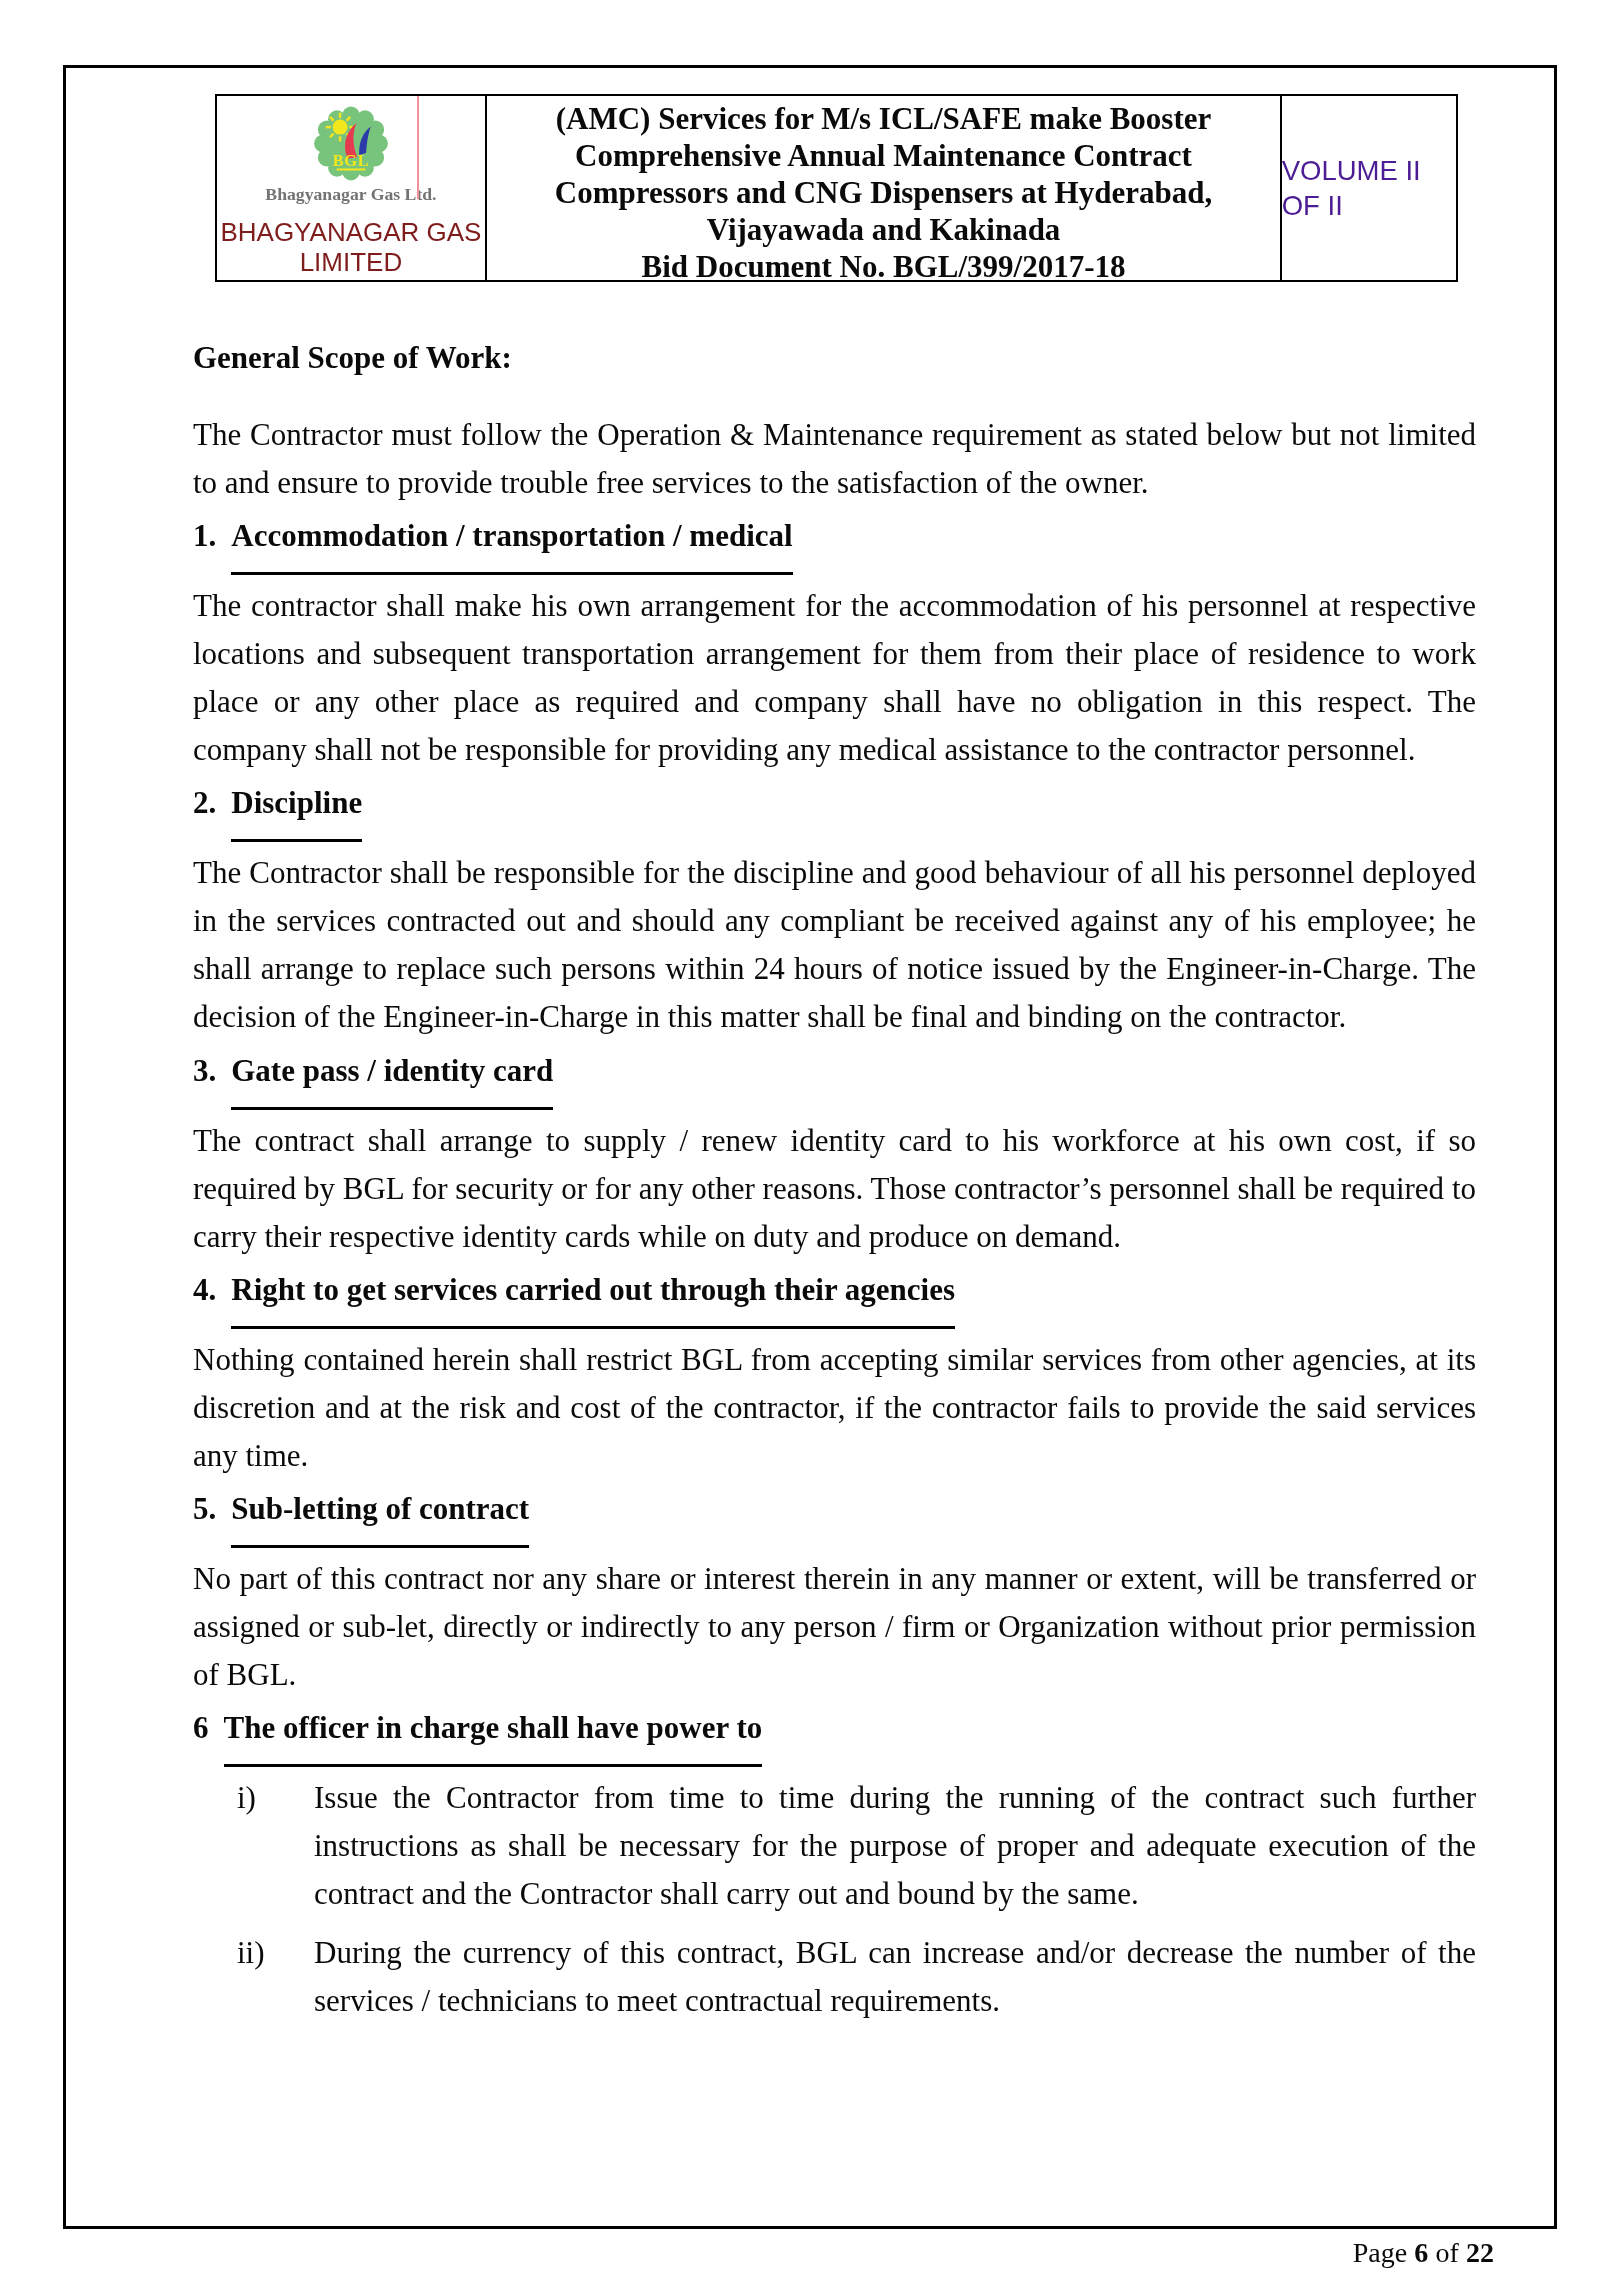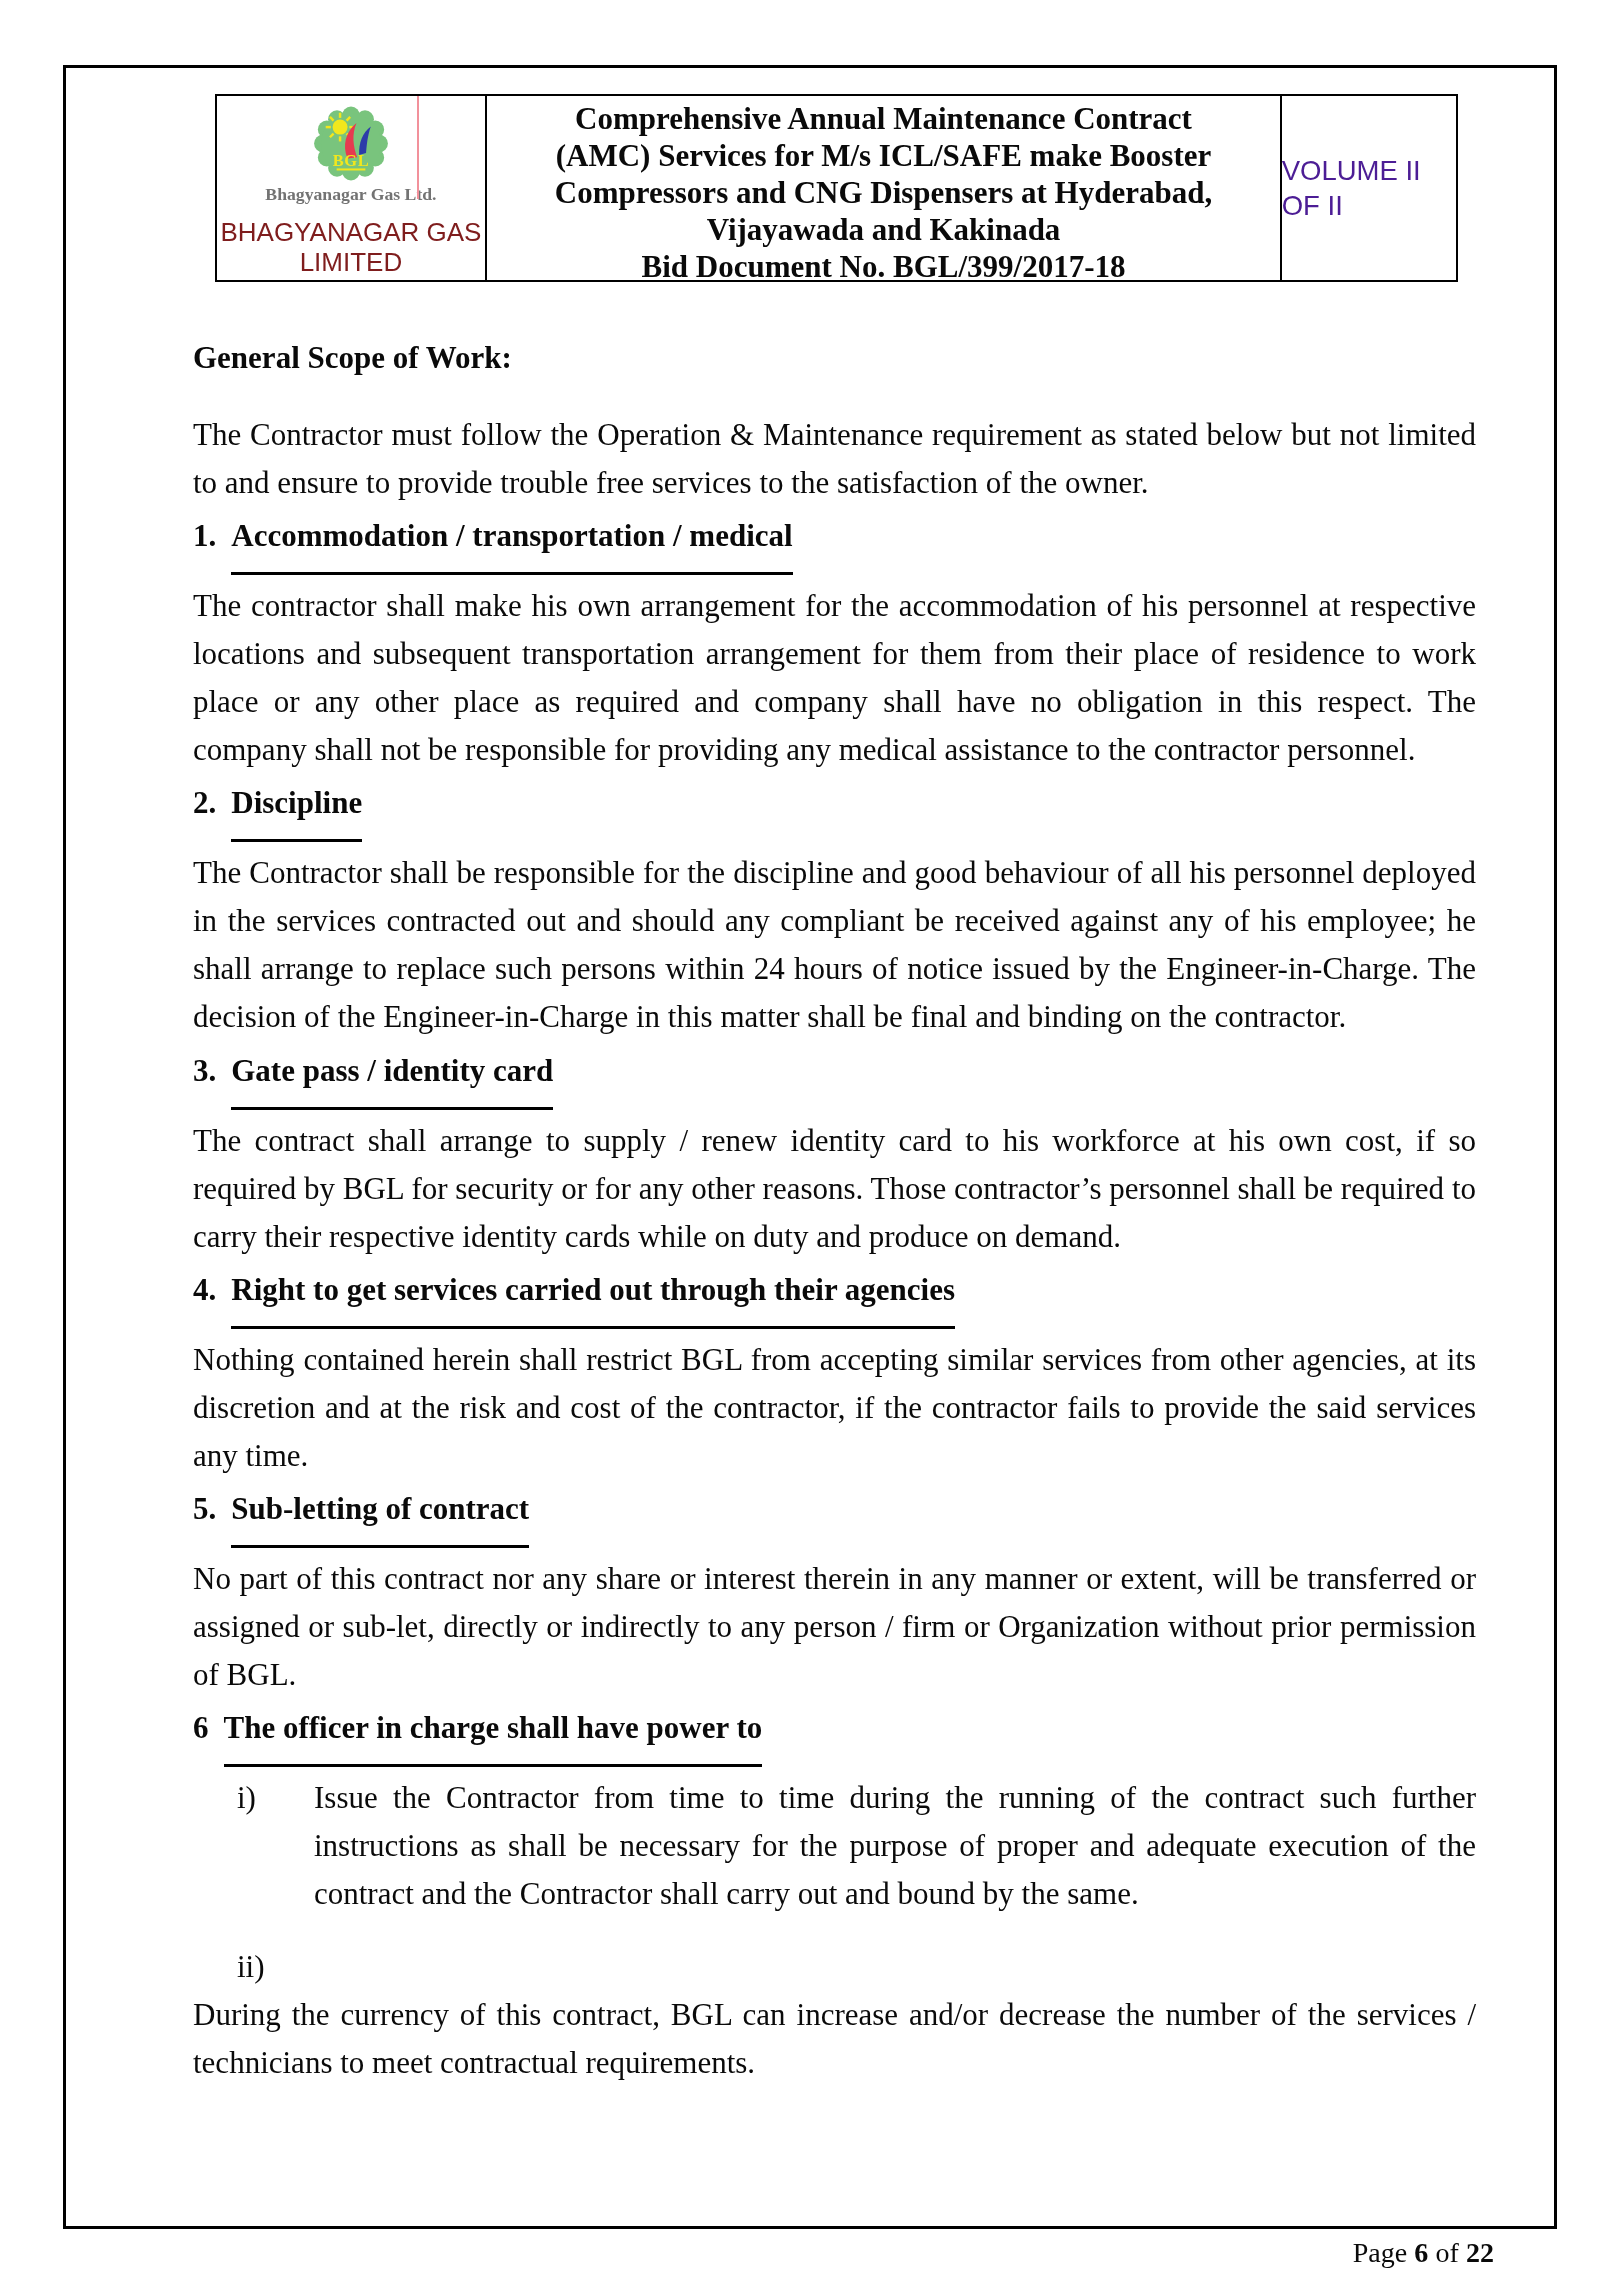--- a/index.html
+++ b/index.html
@@ -53,21 +53,21 @@
   .para{
     font-size:31px;line-height:48px;text-align:justify;margin:0;
   }
   .sec-h{
     font-size:31px;font-weight:bold;line-height:48px;margin:5.2px 0 22px 0;
   }
   .sec-h .u{
     border-bottom:3.3px solid #000;padding-bottom:19px;margin-left:15px;
   }
   .li{display:flex;}
-  .li + .li{margin-top:25px;flex-direction:column;}
+  .li + .li{margin-top:11px;}
   .li-label{
     flex:none;width:77px;margin-left:44px;font-size:31px;line-height:48px;
   }
   .li-text{
     flex:1;font-size:31px;line-height:48px;text-align:justify;
   }
   
   .footer{
     position:absolute;top:2237px;right:129px;font-size:28px;white-space:nowrap;
   }
@@ -118,22 +118,22 @@
         </svg>
         <div class="logo-caption">Bhagyanagar Gas Ltd.</div>
         <div class="org-name">
           <div>BHAGYANAGAR GAS</div>
           <div>LIMITED</div>
         </div>
         <div class="red-line"></div>
       </div>
 
       <div class="cell title-cell">
+        <div class="t-line">(AMC) Services for M/s ICL/SAFE make Booster</div>
         <div class="t-line">Comprehensive Annual Maintenance Contract</div>
-        <div class="t-line">(AMC) Services for M/s ICL/SAFE make Booster</div>
         <div class="t-line">Compressors and CNG Dispensers at Hyderabad,</div>
         <div class="t-line">Vijayawada and Kakinada</div>
         <div class="t-line">Bid Document No. BGL/399/2017-18</div>
       </div>
 
       <div class="cell vol-cell">
         <div>VOLUME II</div>
         <div>OF II</div>
       </div>
     </div>

